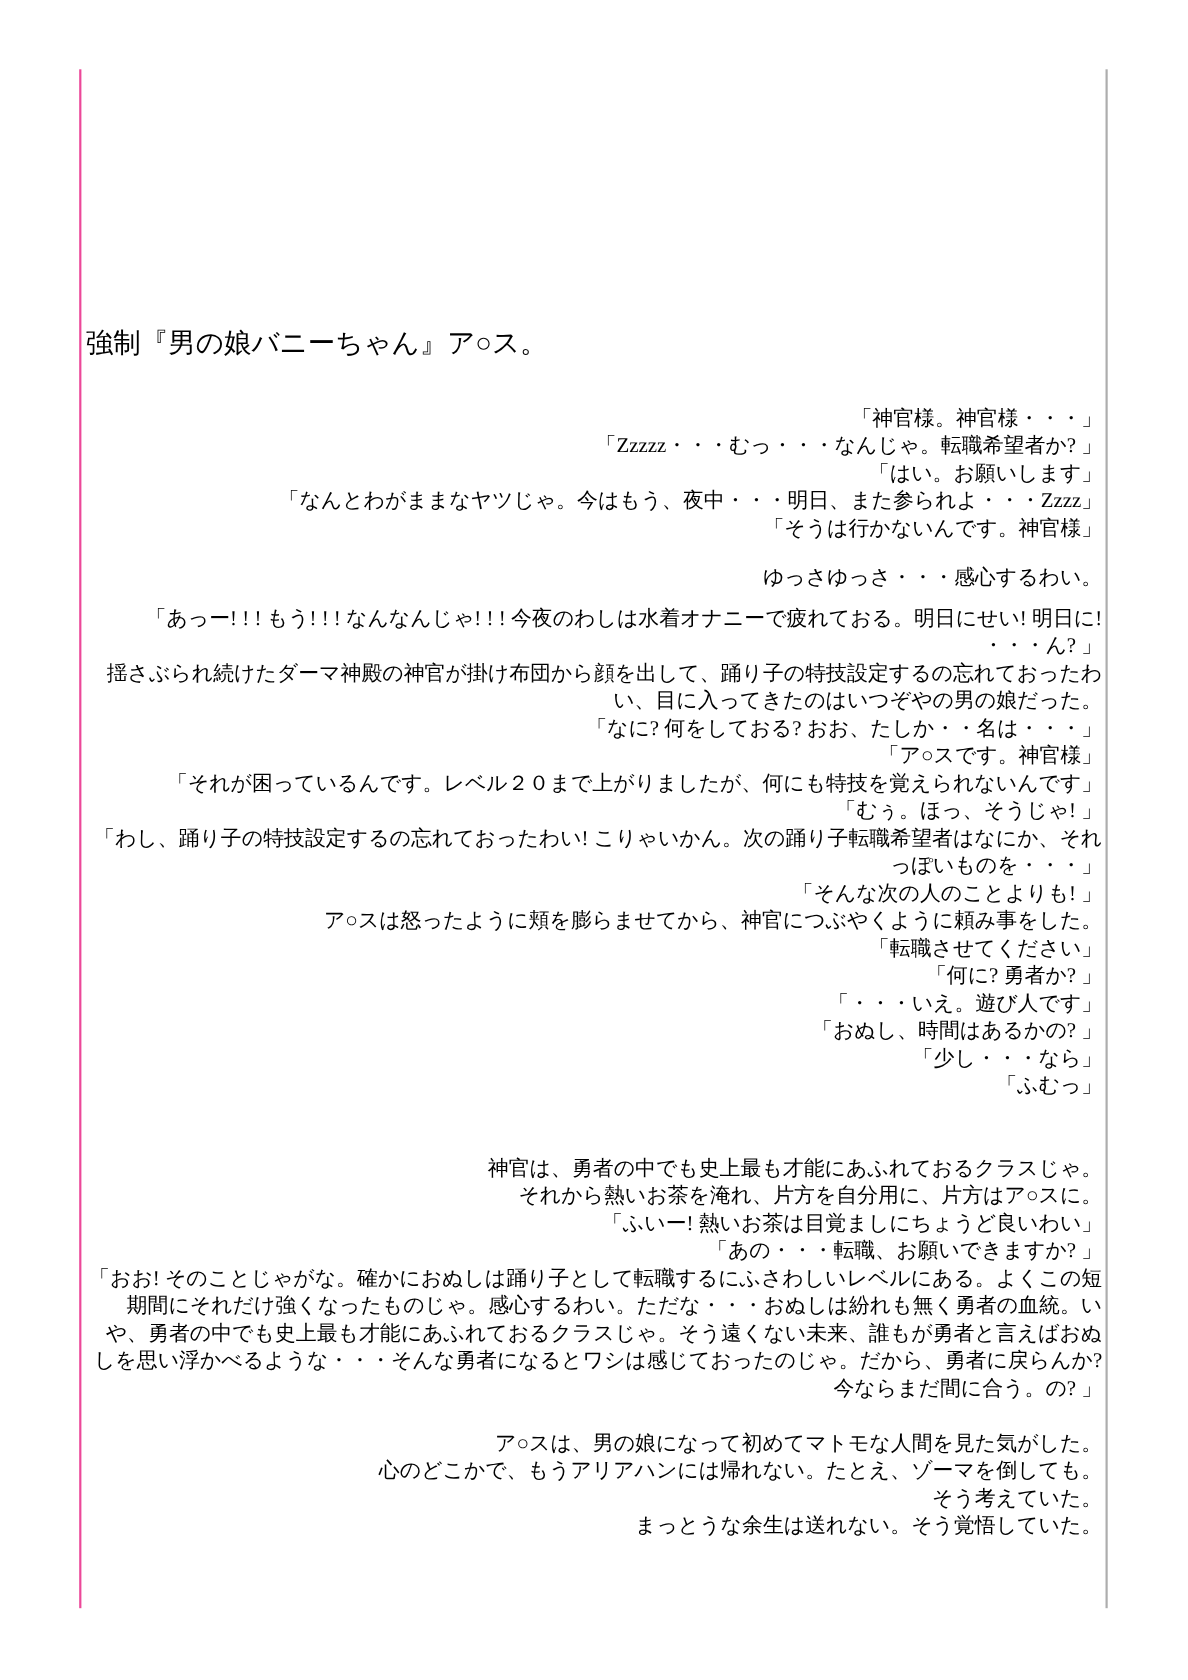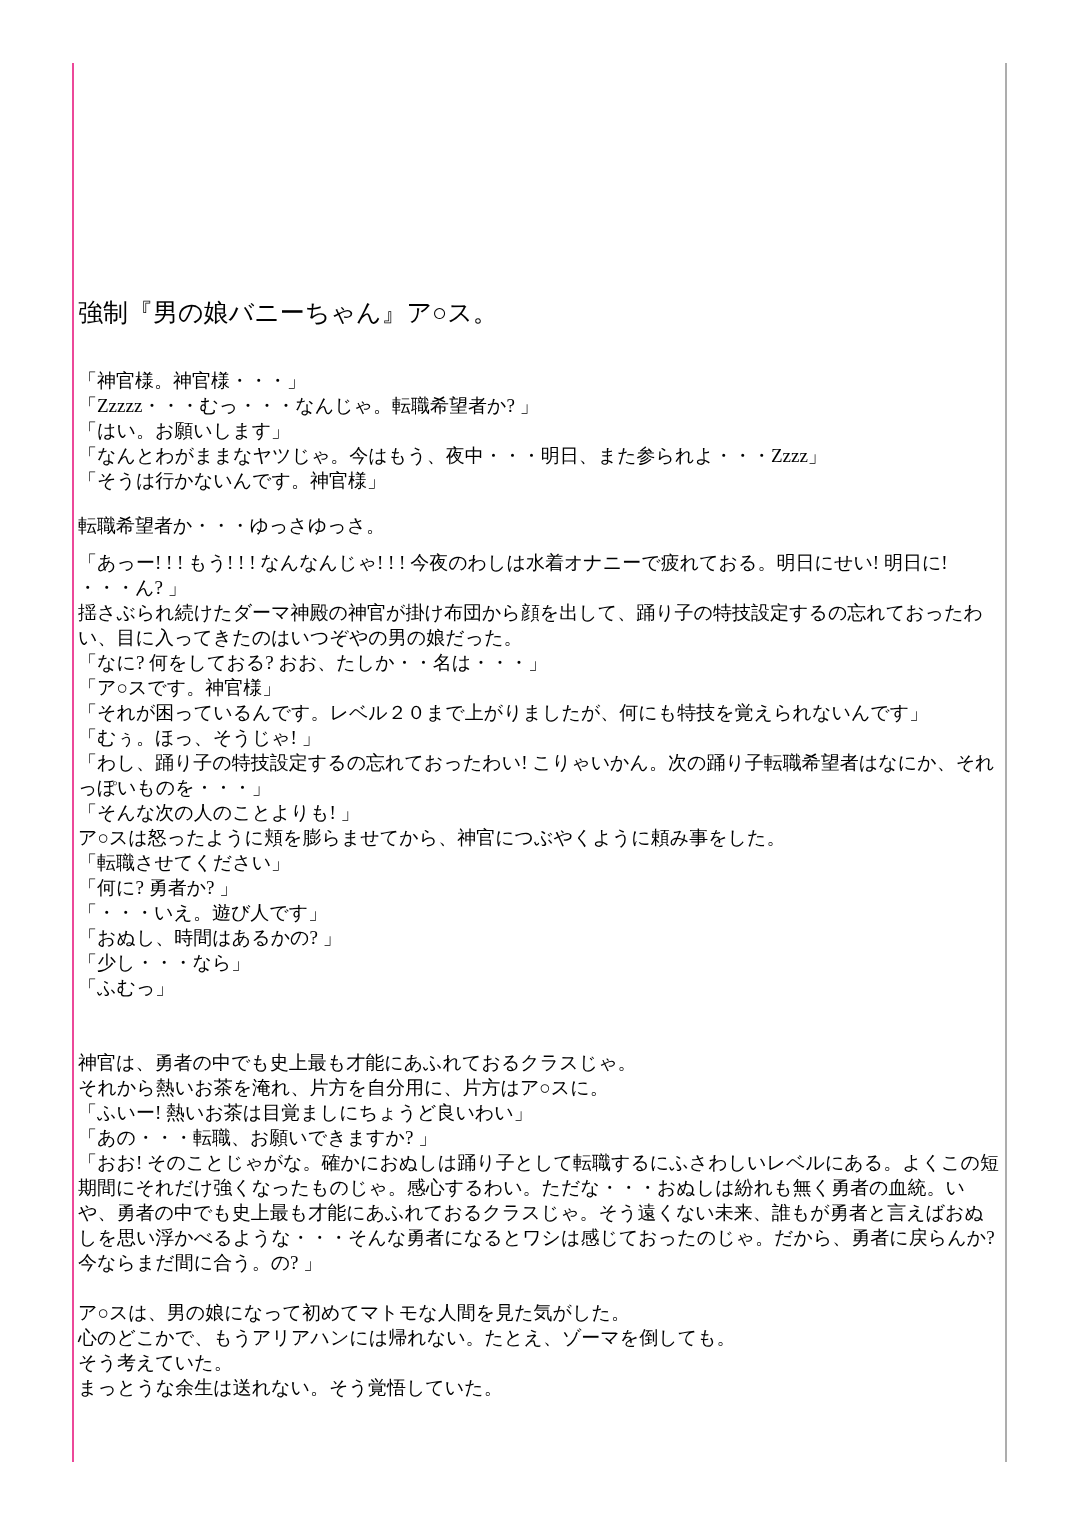--- a/index.html
+++ b/index.html
@@ -35,20 +35,21 @@
   }
   .para {
     font-size: 19px;
     line-height: 25px;
     margin: 0;
   }
   .tline {
     min-height: 25px;
     word-break: break-all;
     overflow-wrap: anywhere;
+    text-align: right;
   }
   
   #story-body .para:nth-child(1) { margin-bottom: 20px; }
   #story-body .para:nth-child(2) { margin-bottom: 12px; }
   #story-body .para:nth-child(3) { margin-bottom: 50px; }
   #story-body .para:nth-child(4) { margin-bottom: 25px; }
   #story-body .para:nth-child(5) { margin-bottom: 13px; }
 </style>
 </head>
 <body>
@@ -57,21 +58,21 @@
   <h1 class="title">強制『男の娘バニーちゃん』ア○ス。</h1>
   <div id="story-body">
       <div class="para">
         <div class="tline">「神官様。神官様・・・」</div>
         <div class="tline">「Zzzzz・・・むっ・・・なんじゃ。転職希望者か? 」</div>
         <div class="tline">「はい。お願いします」</div>
         <div class="tline">「なんとわがままなヤツじゃ。今はもう、夜中・・・明日、また参られよ・・・Zzzz」</div>
         <div class="tline">「そうは行かないんです。神官様」</div>
       </div>
       <div class="para">
-        <div class="tline">転職希望者か・・・ゆっさゆっさ。</div>
+        <div class="tline">ゆっさゆっさ・・・感心するわい。</div>
       </div>
       <div class="para">
         <div class="tline">「あっー! ! ! もう! ! ! なんなんじゃ! ! ! 今夜のわしは水着オナニーで疲れておる。明日にせい! 明日に! ・・・ん? 」</div>
         <div class="tline">揺さぶられ続けたダーマ神殿の神官が掛け布団から顔を出して、踊り子の特技設定するの忘れておったわい、目に入ってきたのはいつぞやの男の娘だった。</div>
         <div class="tline">「なに? 何をしておる? おお、たしか・・名は・・・」</div>
         <div class="tline">「ア○スです。神官様」</div>
         <div class="tline">「それが困っているんです。レベル２０まで上がりましたが、何にも特技を覚えられないんです」</div>
         <div class="tline">「むぅ。ほっ、そうじゃ! 」</div>
         <div class="tline">「わし、踊り子の特技設定するの忘れておったわい! こりゃいかん。次の踊り子転職希望者はなにか、それっぽいものを・・・」</div>
         <div class="tline">「そんな次の人のことよりも! 」</div>

